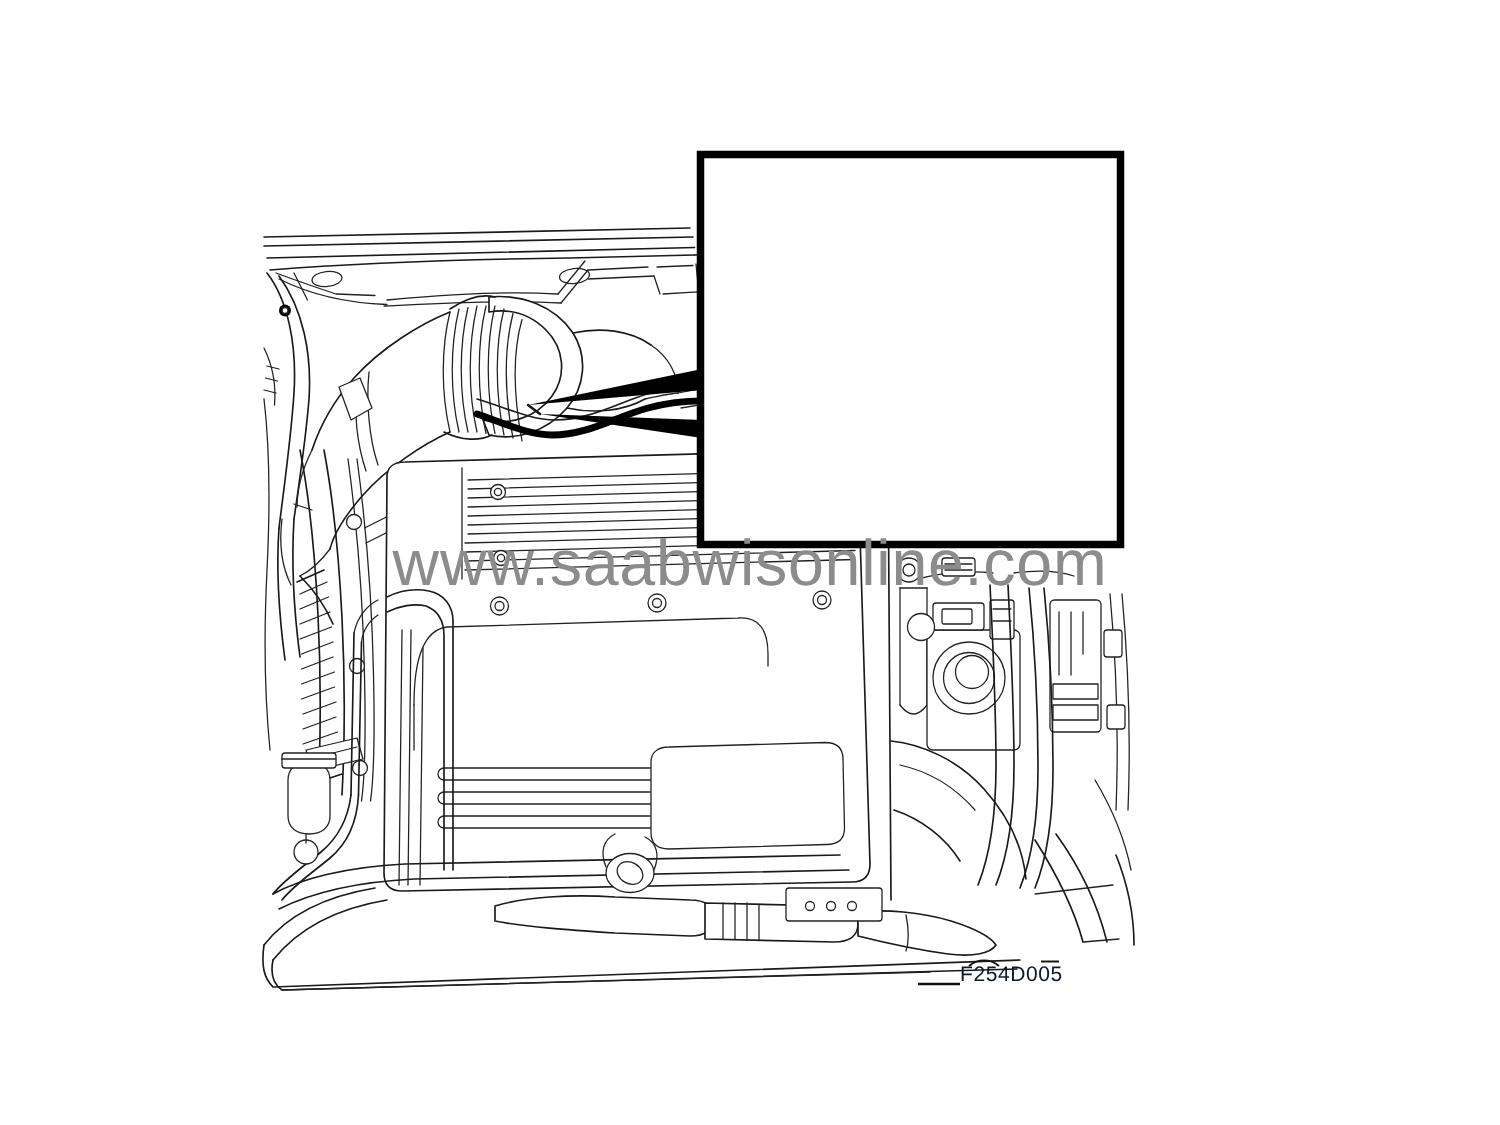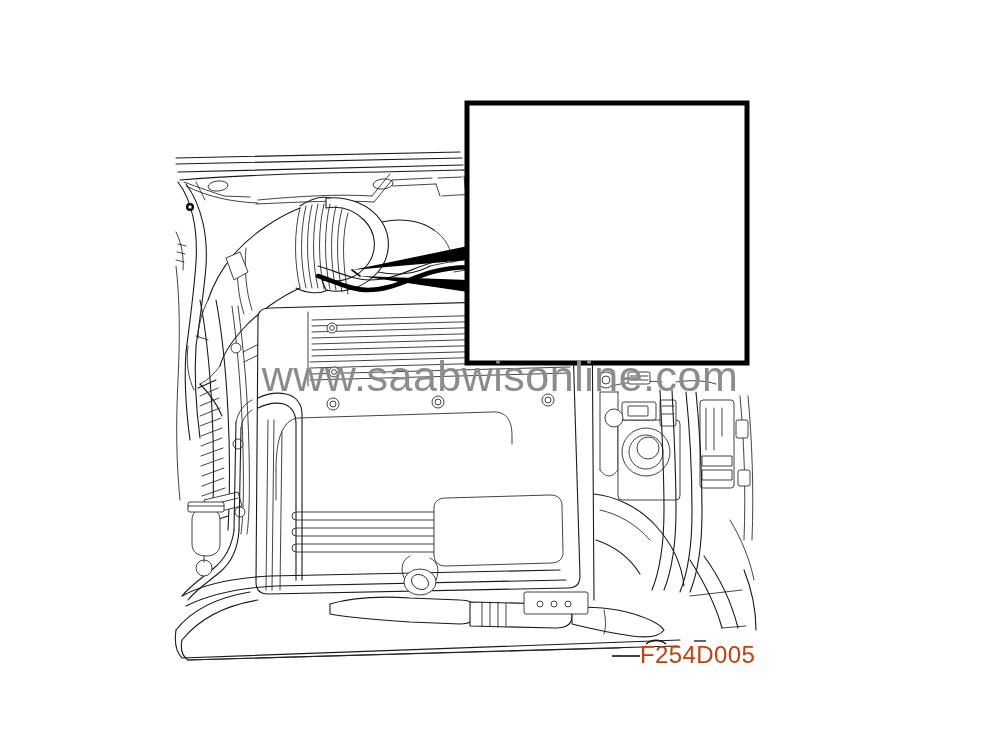--- a/index.html
+++ b/index.html
@@ -15,22 +15,22 @@
   .fillw{fill:#ffffff;stroke:#1a1a1a;stroke-width:1.1;stroke-linejoin:round;}
   .fillw-thin{fill:#ffffff;stroke:#222;stroke-width:0.85;stroke-linejoin:round;}
   .blk{fill:#000;stroke:none;}
   .insetbox{fill:#ffffff;stroke:#000;stroke-width:5;}
   .leadline{fill:#000;stroke:none;}
   #watermark{position:absolute;left:0;top:352px;width:1000px;text-align:center;
              font-family:"Liberation Sans", sans-serif;font-size:43px;
              color:#8c8c8c;letter-spacing:0.5px;white-space:nowrap;
              pointer-events:none;}
   #figlabel{position:absolute;left:640px;top:641px;
-            font-family:"Liberation Sans", sans-serif;font-size:24px;
-            color:#c2410c;letter-spacing:0.4px;}
+            font-family:"Liberation Sans", sans-serif;font-size:14px;
+            color:#0f172a;letter-spacing:0.4px;}
 </style>
 </head>
 <body>
 
 <div id="stage">
 
   <svg class="layer" viewBox="0 0 1000 750">
 
     <g>
       <path class="ln" d="M176 158 L460 152"></path>

